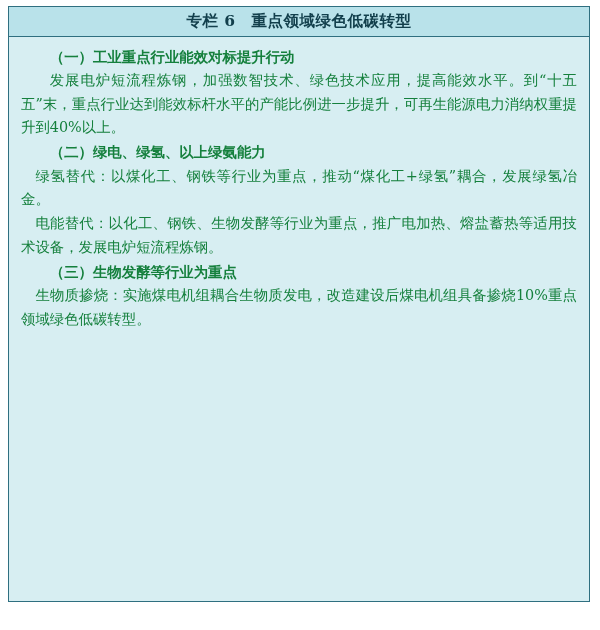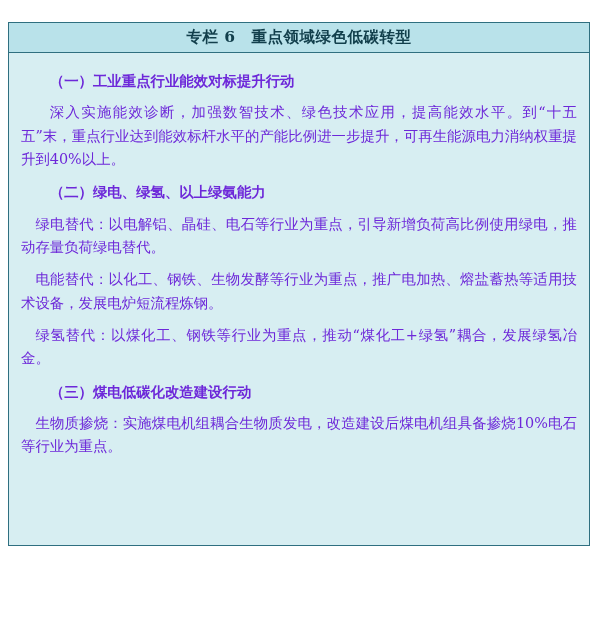--- a/index.html
+++ b/index.html
@@ -8,23 +8,23 @@
   }
   body {
     width: 600px;
     height: 630px;
     background: #ffffff;
     font-family: "DejaVu Serif", "Liberation Serif", serif;
   }
   .box {
     position: absolute;
     left: 8px;
-    top: 22px;
+    top: 6px;
     width: 582px;
-    height: 524px;
+    height: 596px;
     box-sizing: border-box;
     border: 1px solid #2f6f80;
     background: #d7eef2;
     overflow: hidden;
   }
   .title-bar {
     height: 30px;
     box-sizing: border-box;
     border-bottom: 1px solid #2f6f80;
     background: #b9e2ea;
@@ -36,24 +36,24 @@
     font-size: 15.5px;
     font-weight: bold;
     color: #123f4c;
     letter-spacing: 0.5px;
     white-space: pre;
   }
   .content {
     padding: 7px 12px 0 12px;
   }
   p {
-    margin: 9px 0 1px 0;
+    margin: 1px 0 1px 0;
     font-size: 14.4px;
     line-height: 1.62;
-    color: #6d28d9;
+    color: #15803d;
     text-align: justify;
     text-justify: inter-ideograph;
   }
   p.heading {
     text-indent: 2em;
     font-weight: bold;
   }
   p.body-indent {
     text-indent: 2em;
   }
@@ -63,21 +63,20 @@
 </style>
 </head>
 <body>
 
 <div class="box">
   <div class="title-bar">
     <span class="title-text">专栏 6　重点领域绿色低碳转型</span>
   </div>
   <div class="content">
     <p class="heading">（一）工业重点行业能效对标提升行动</p>
-    <p class="body-indent">深入实施能效诊断，加强数智技术、绿色技术应用，提高能效水平。到“十五五”末，重点行业达到能效标杆水平的产能比例进一步提升，可再生能源电力消纳权重提升到40%以上。</p>
+    <p class="body-indent">发展电炉短流程炼钢，加强数智技术、绿色技术应用，提高能效水平。到“十五五”末，重点行业达到能效标杆水平的产能比例进一步提升，可再生能源电力消纳权重提升到40%以上。</p>
     <p class="heading">（二）绿电、绿氢、以上绿氨能力</p>
-    <p class="hang">绿电替代：以电解铝、晶硅、电石等行业为重点，引导新增负荷高比例使用绿电，推动存量负荷绿电替代。</p>
+    <p class="hang">绿氢替代：以煤化工、钢铁等行业为重点，推动“煤化工+绿氢”耦合，发展绿氢冶金。</p>
     <p class="hang">电能替代：以化工、钢铁、生物发酵等行业为重点，推广电加热、熔盐蓄热等适用技术设备，发展电炉短流程炼钢。</p>
-    <p class="hang">绿氢替代：以煤化工、钢铁等行业为重点，推动“煤化工+绿氢”耦合，发展绿氢冶金。</p>
-    <p class="heading">（三）煤电低碳化改造建设行动</p>
-    <p class="hang">生物质掺烧：实施煤电机组耦合生物质发电，改造建设后煤电机组具备掺烧10%电石等行业为重点。</p>
+    <p class="heading">（三）生物发酵等行业为重点</p>
+    <p class="hang">生物质掺烧：实施煤电机组耦合生物质发电，改造建设后煤电机组具备掺烧10%重点领域绿色低碳转型。</p>
   </div>
 </div>
 
 </body></html>

